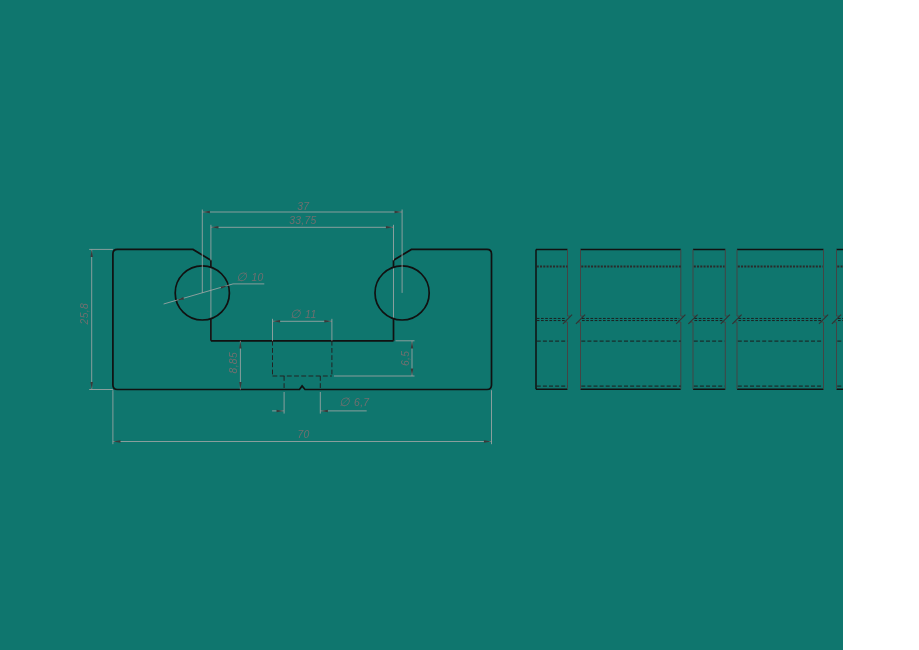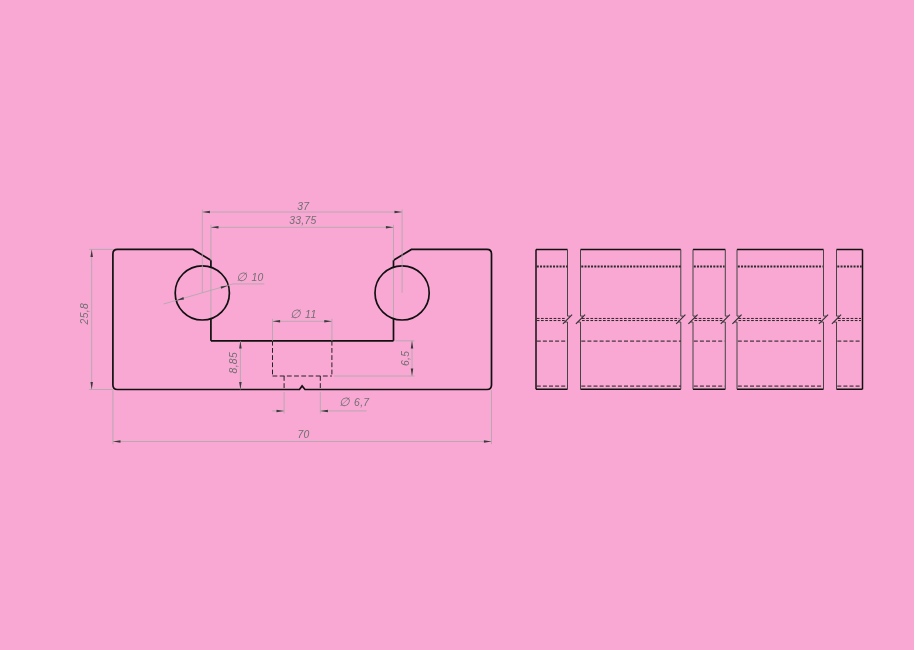--- a/index.html
+++ b/index.html
@@ -1,16 +1,16 @@
 <!DOCTYPE html>
 <html><head>
 <meta charset="utf-8">
 <style>
   html,body{margin:0;padding:0;background:#ffffff;}
-  .page{width:914px;height:650px;position:relative;background:#f9a8d4;overflow:hidden;}
+  .page{width:843px;height:650px;position:relative;background:#0f766e;overflow:hidden;}
   text{font-family:"Liberation Sans",sans-serif;font-style:italic;fill:#6f6f6f;letter-spacing:0.3px;}
 </style>
 </head>
 <body>
 <div class="page">
 <svg width="919" height="650" viewBox="0 0 919 650">
 <g fill="none" stroke-linecap="butt">
 
 <path d="M 210.9,260.3 L 193.0,249.4 L 117.4,249.4 Q 112.9,249.4 112.9,253.9 L 112.9,385 Q 112.9,389.5 117.4,389.5 L 299.5,389.5 L 302.1,386.0 L 305.0,389.5 L 487,389.5 Q 491.5,389.5 491.5,385 L 491.5,253.9 Q 491.5,249.4 487,249.4 L 411.4,249.4 L 393.5,260.3" stroke="#111" stroke-width="1.7"></path>
 

